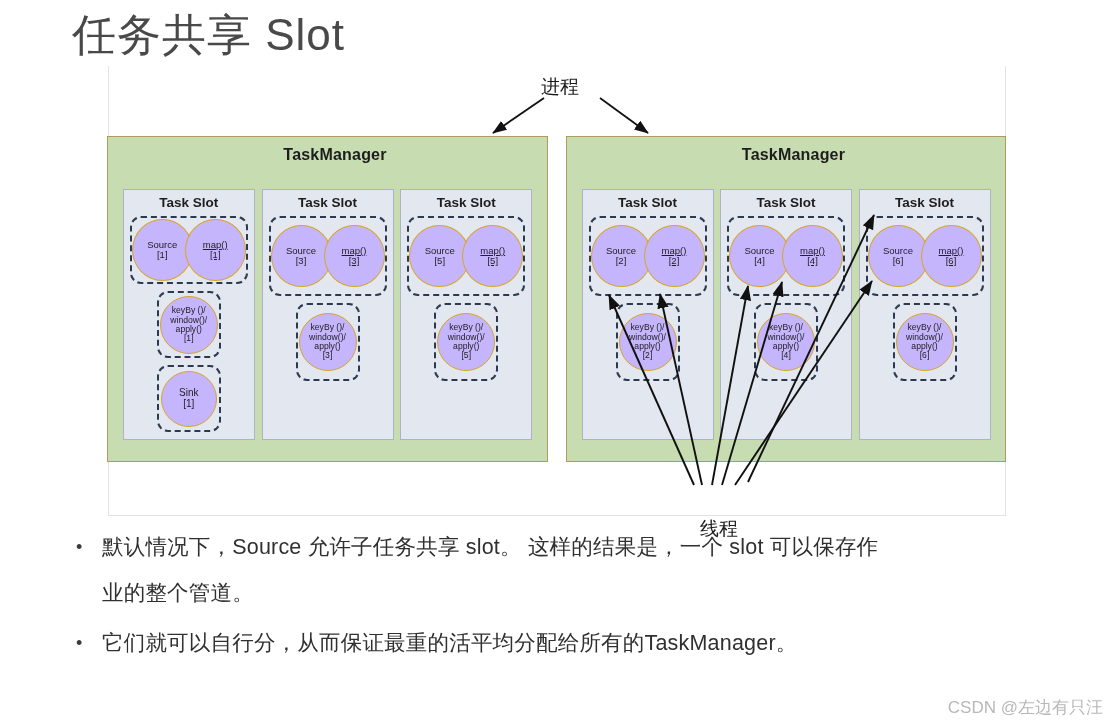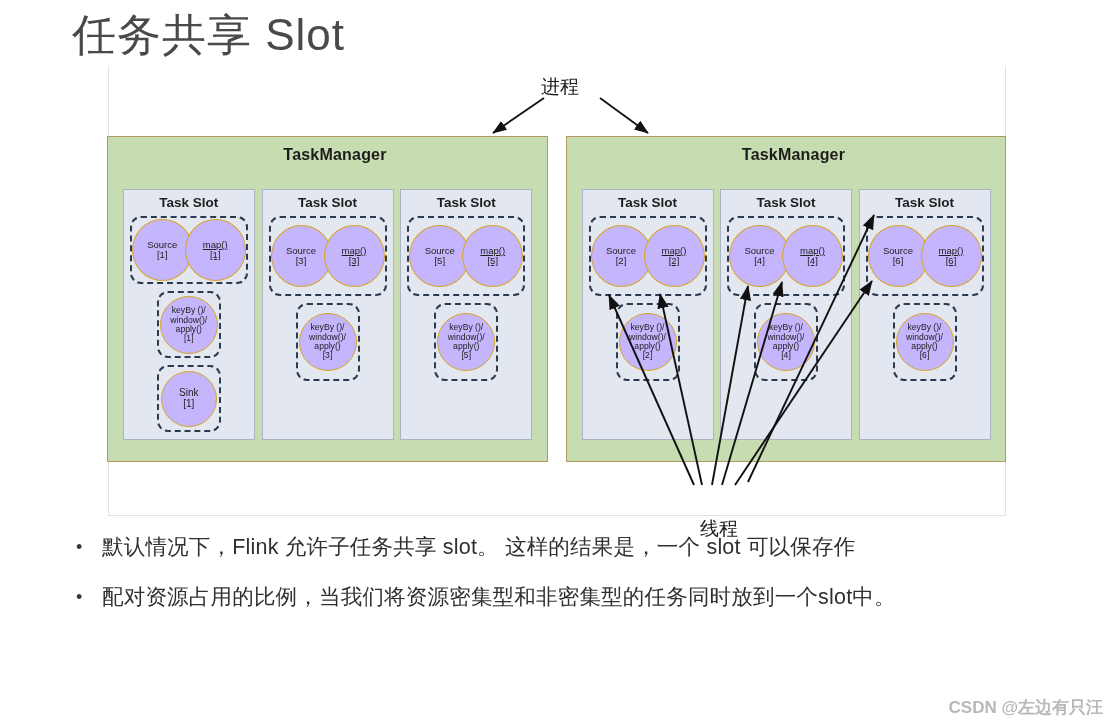--- a/index.html
+++ b/index.html
@@ -187,21 +187,20 @@
   }
 
   
   #watermark {
     position: absolute;
     right: 10px;
     bottom: 8px;
     font-size: 17px;
     color: #b8b8b8;
     white-space: nowrap;
-    font-weight: bold;
   }
 </style>
 </head>
 <body>
 
 <div id="slide-title">任务共享 Slot</div>
 
 <div id="figure"></div>
 
 <div class="taskmanager" id="tm-left">
@@ -381,26 +380,27 @@
 </svg>
 
 <div class="anno-label" id="label-process">进程</div>
 <div class="anno-label" id="label-thread">线程</div>
 
 <div id="bullets">
 
   <div class="bullet">
     <div class="bullet-dot">•</div>
     <div>
-      <div class="bullet-text">默认情况下，Flink 允许子任务共享 slot。 这样的结果是，一个 slot 可以保存作</div>
+      <div class="bullet-text">默认情况下，Source 允许子任务共享 slot。 这样的结果是，一个 slot 可以保存作</div>
+      <div class="bullet-text">业的整个管道。</div>
     </div>
   </div>
 
   <div class="bullet">
     <div class="bullet-dot">•</div>
     <div>
-      <div class="bullet-text">配对资源占用的比例，当我们将资源密集型和非密集型的任务同时放到一个slot中。</div>
+      <div class="bullet-text">它们就可以自行分，从而保证最重的活平均分配给所有的TaskManager。</div>
     </div>
   </div>
 
 </div>
 
 <div id="watermark">CSDN @左边有只汪</div>
 
 </body></html>

